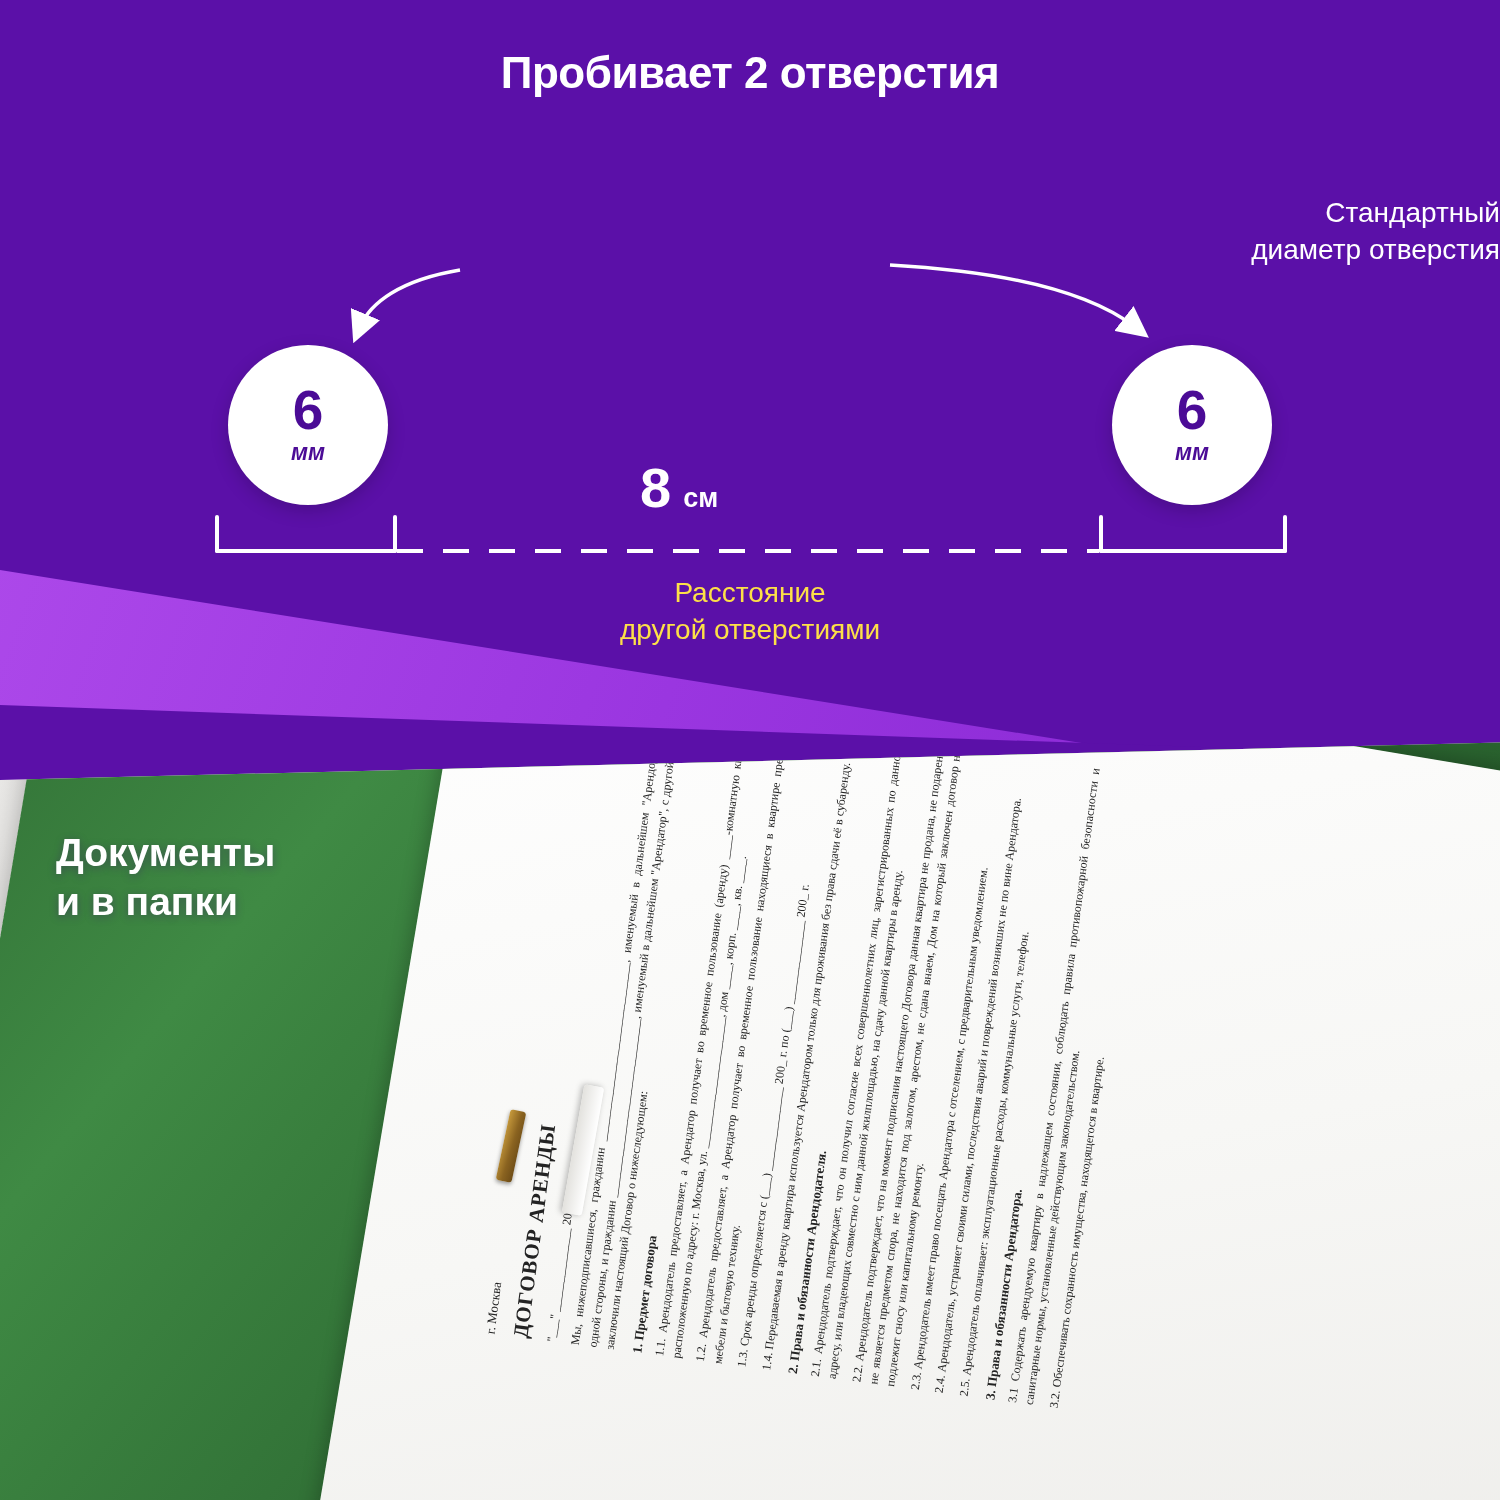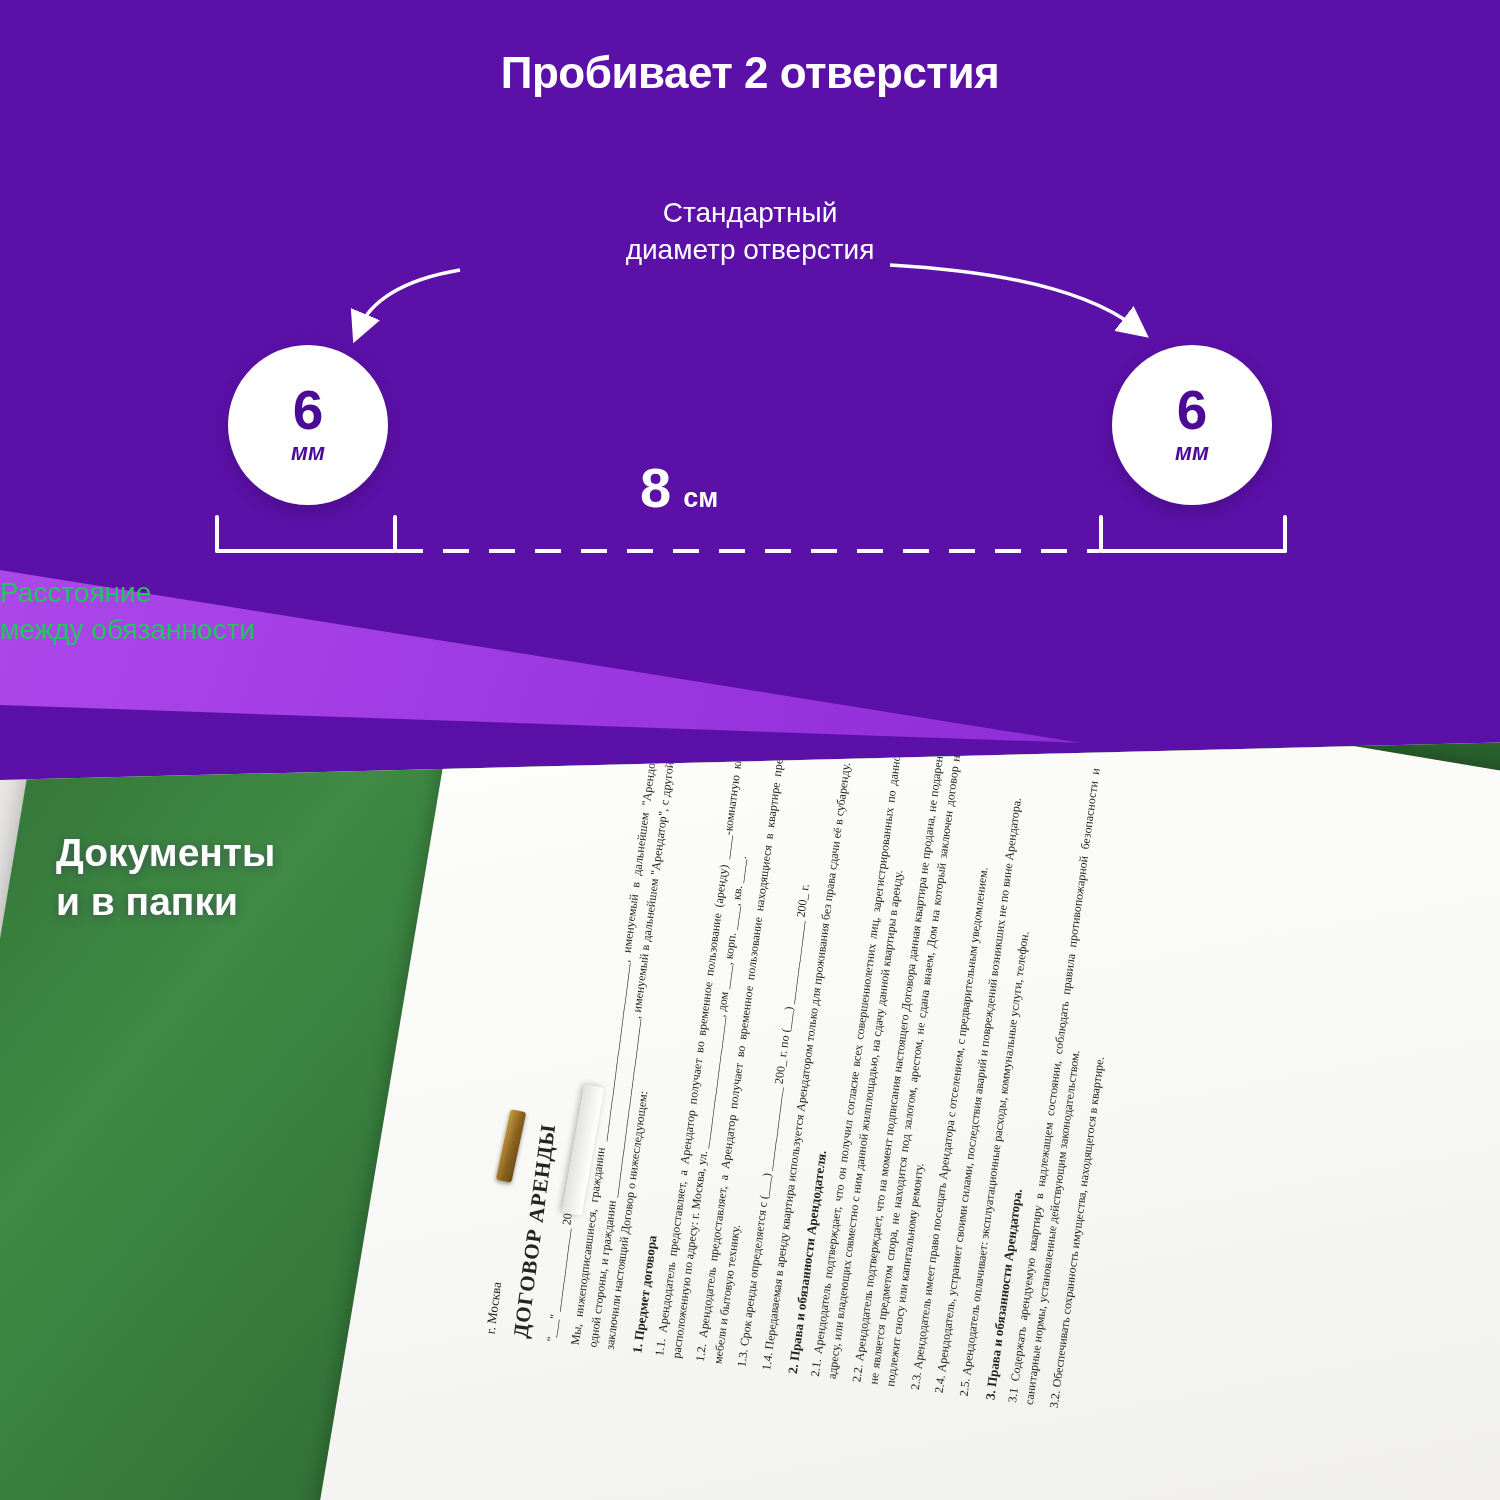--- a/index.html
+++ b/index.html
@@ -173,21 +173,21 @@
     font-weight: bold;
     letter-spacing: -0.5px;
   }
 
   
   .callout {
     position: absolute;
     left: 0;
     top: 195px;
     width: 100%;
-    text-align: center;
+    text-align: right;
     color: #ffffff;
     font-size: 28px;
     line-height: 1.32;
   }
   .arc-svg {
     position: absolute;
     left: 330px;
     top: 255px;
   }
   .hole-circle {
@@ -253,21 +253,22 @@
     position: absolute;
     top: 34px;
     height: 4px;
     background: repeating-linear-gradient(to right, #ffffff 0 26px, rgba(255,255,255,0) 26px 46px);
   }
   .dist-label {
     position: absolute;
     left: 0;
     top: 575px;
     width: 100%;
-    color: #22c55e;
+    text-align: center;
+    color: #fde047;
     font-size: 28px;
     line-height: 1.32;
   }
 
   
   .caption {
     position: absolute;
     left: 56px;
     top: 828px;
     color: #ffffff;
@@ -361,21 +362,21 @@
     <div class="tick" style="left:178px;"></div>
     <div class="tick" style="left:884px;"></div>
     <div class="tick" style="left:1068px;"></div>
     <div class="base" style="left:0px; width:182px;"></div>
     <div class="dashseg" style="left:182px; width:702px;"></div>
     <div class="base" style="left:884px; width:188px;"></div>
   </div>
 
   <div class="dist-label">
     <div>Расстояние</div>
-    <div>между обязанности</div>
+    <div>другой отверстиями</div>
   </div>
 
   <div class="caption">
     <div>Документы</div>
     <div>и в папки</div>
   </div>
 
 </div>
 
 </body></html>

